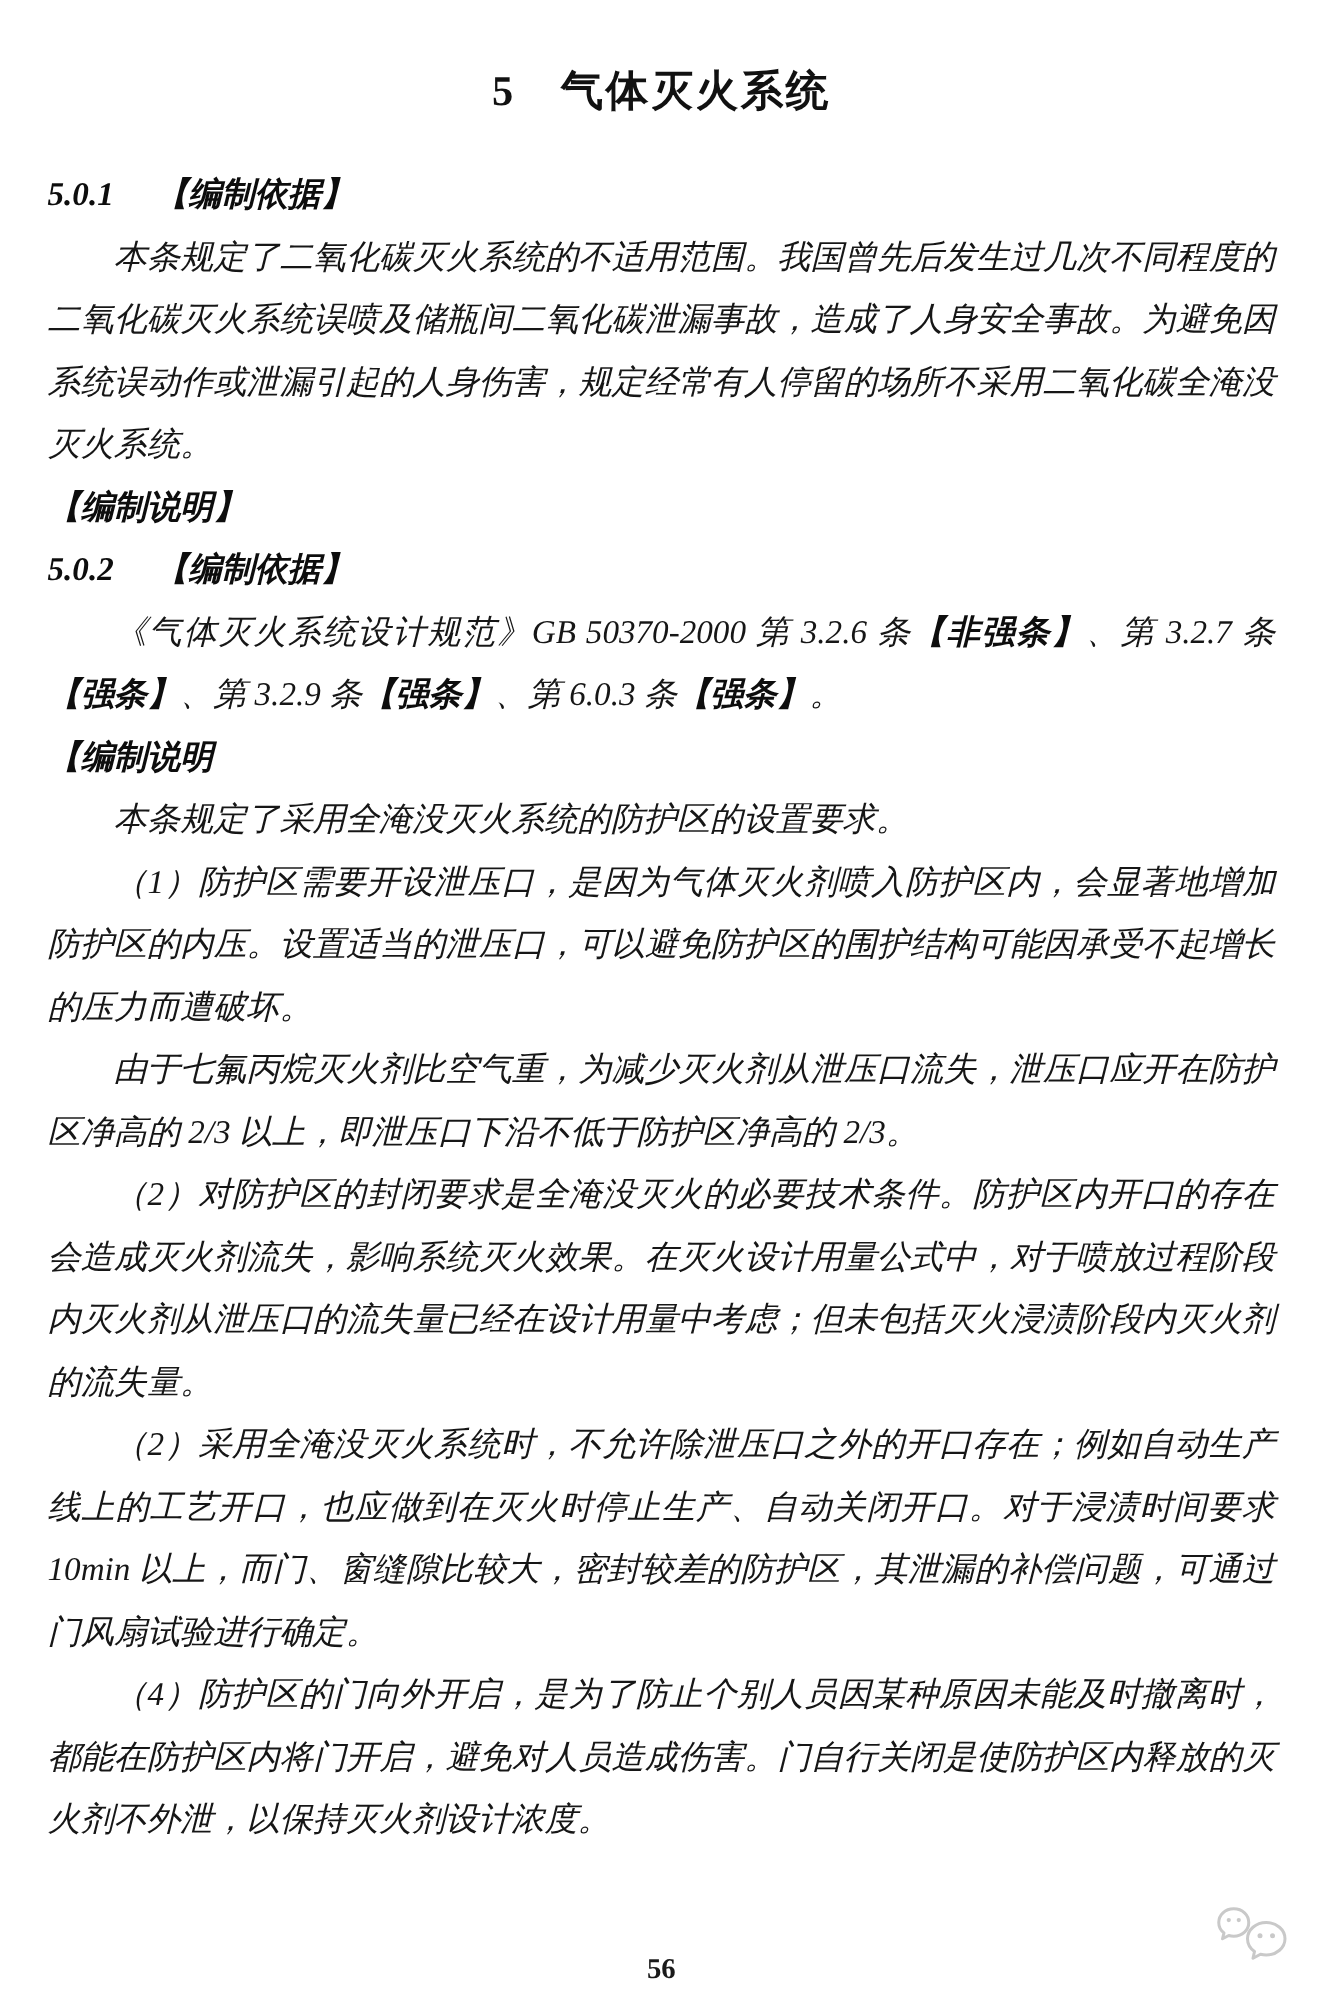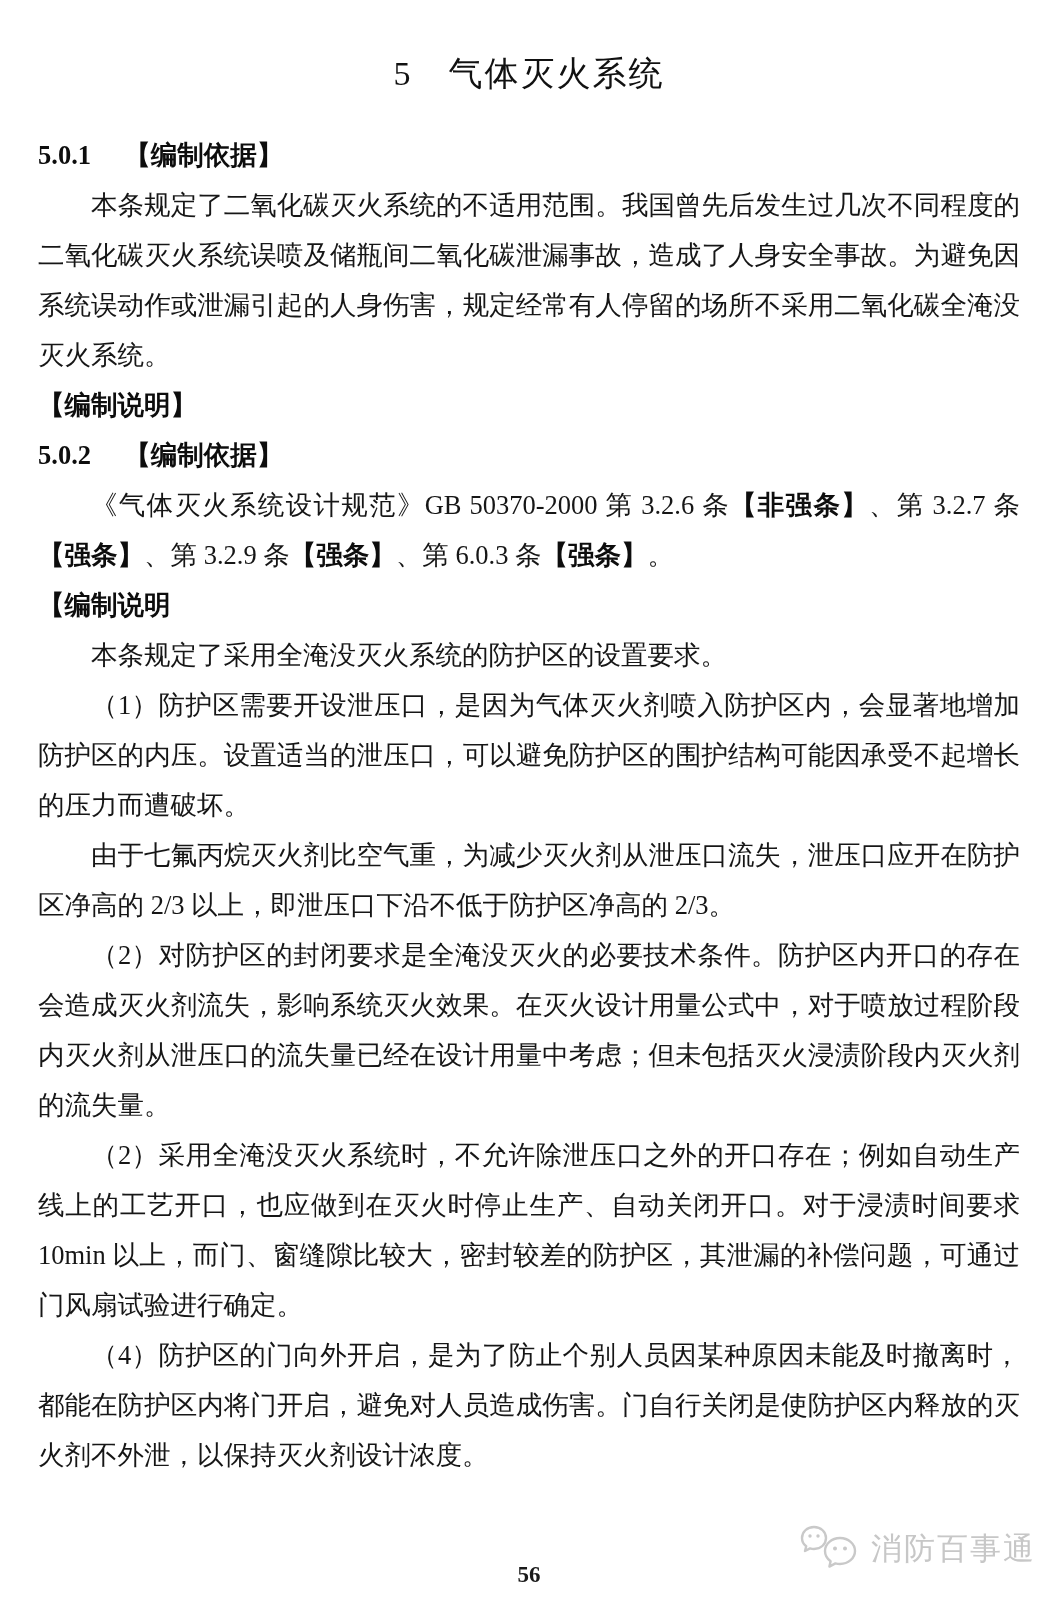--- a/index.html
+++ b/index.html
@@ -14,31 +14,32 @@
     background: #ffffff;
     overflow: hidden;
     color: #161616;
   }
   .content {
     padding: 52px 38px 0 38px;
   }
   .doc-title {
     text-align: center;
     font-size: 34px;
-    font-weight: normal;
+    font-weight: bold;
     line-height: 44px;
     letter-spacing: 2px;
     margin-bottom: 34px;
     color: #111;
   }
   .block {
     font-size: 26.5px;
     line-height: 50px;
     text-align: justify;
     color: #161616;
+    font-style: italic;
   }
   .block b { font-weight: bold; color: #0d0d0d; }
   .para  { text-indent: 2em; }
   .heading, .flush { text-indent: 0; }
   .page-number {
     position: absolute;
     left: 0; right: 0;
     bottom: 12px;
     text-align: center;
     font-family: Liberation Serif, serif;
@@ -92,17 +93,16 @@
           <path d="M41 14 C32.7 14 26 19.8 26 27 C26 31.2 28.2 34.8 31.6 37.2 L30.4 42.6 L36.4 39.4 C37.9 39.8 39.4 40 41 40 C49.3 40 56 34.2 56 27 C56 19.8 49.3 14 41 14 Z"></path>
         </g>
         <g fill="#c9c9c9">
           <circle cx="11" cy="12" r="1.7"></circle>
           <circle cx="19" cy="12" r="1.7"></circle>
           <circle cx="36" cy="24.5" r="2"></circle>
           <circle cx="46" cy="24.5" r="2"></circle>
         </g>
       </svg>
     </span>
-    <span class="watermark-label">消防百事通</span>
   </div>
 
   <div class="page-number">56</div>
 </div>
 
 </body></html>

